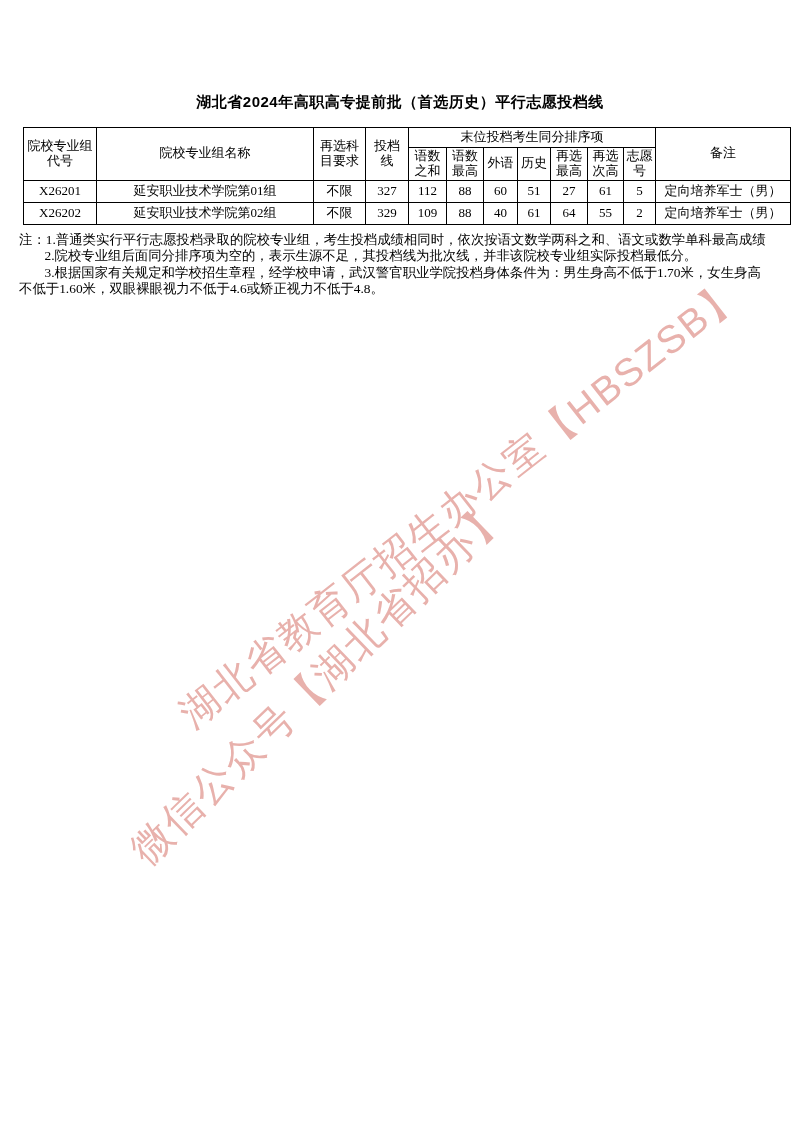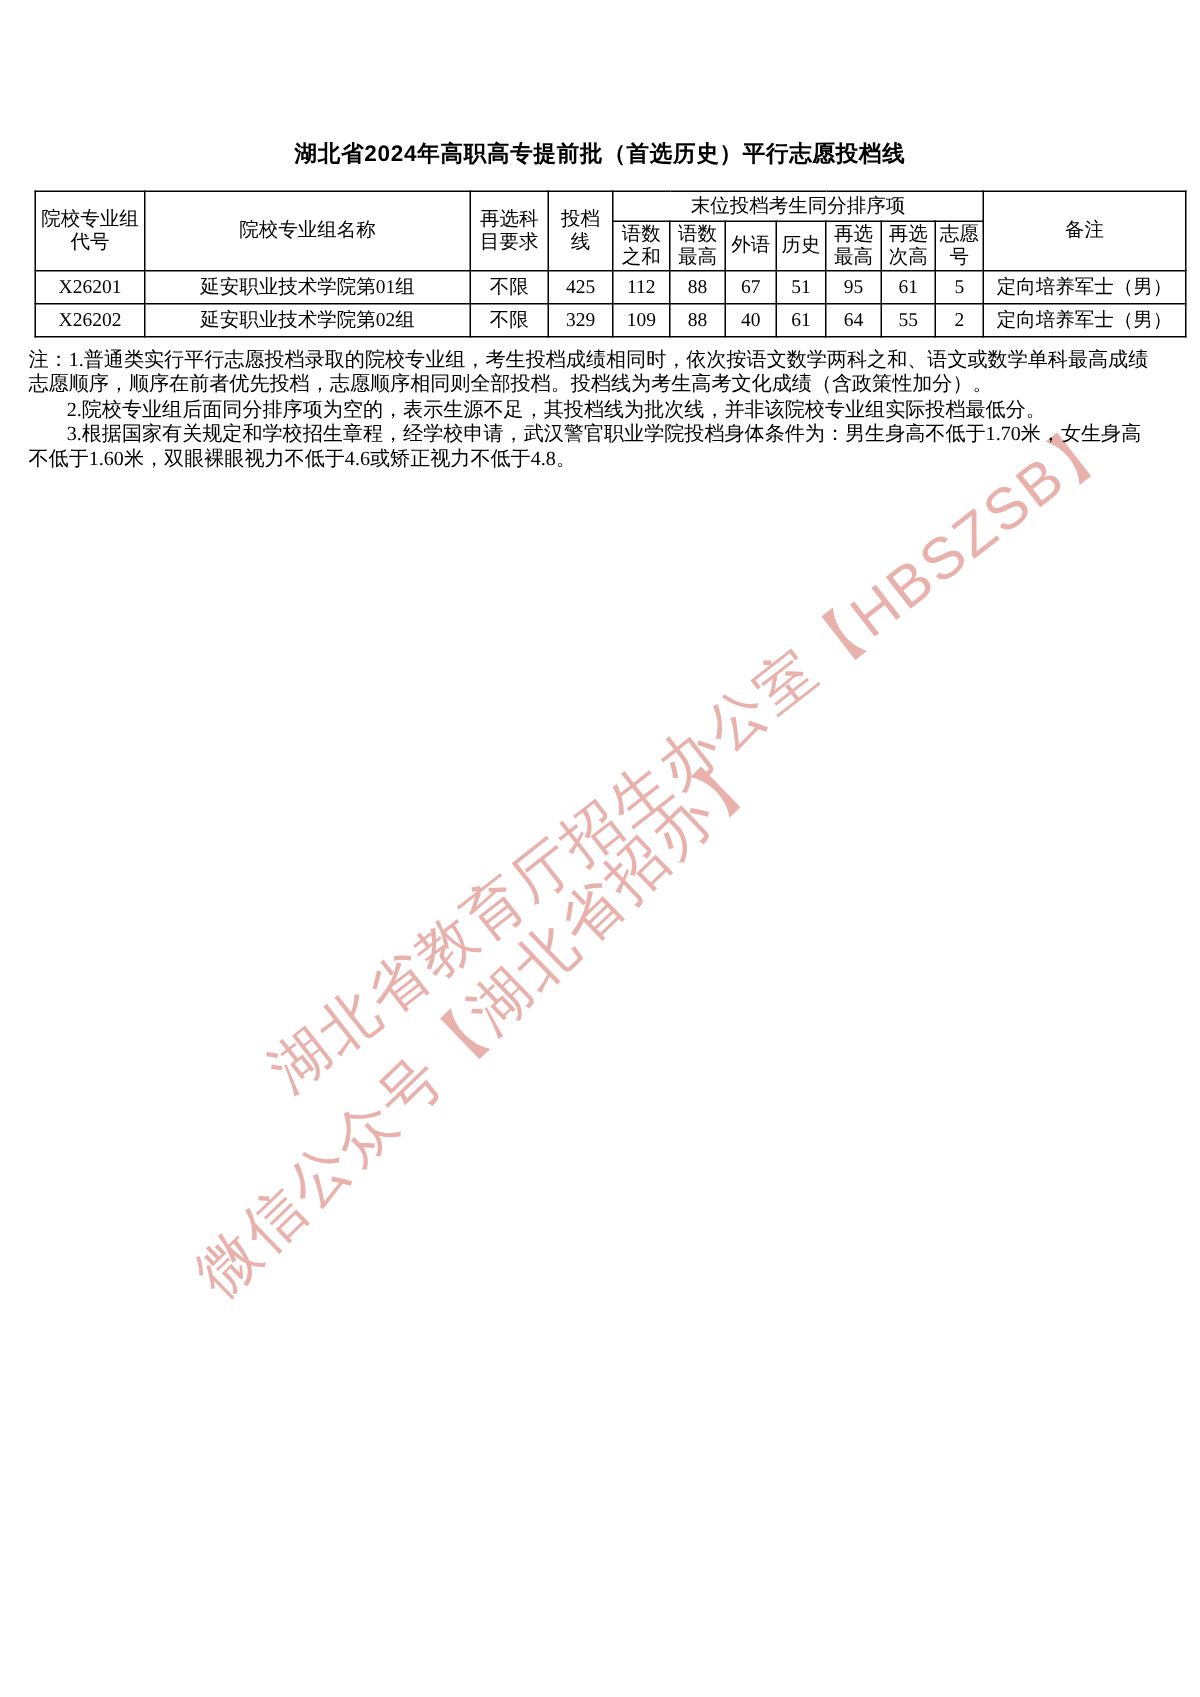--- a/index.html
+++ b/index.html
@@ -121,26 +121,26 @@
           <th>再选最高</th>
           <th>再选次高</th>
           <th>志愿号</th>
         </tr>
       </thead>
       <tbody>
         <tr>
           <td>X26201</td>
           <td class="al">延安职业技术学院第01组</td>
           <td>不限</td>
-          <td>425</td>
+          <td>327</td>
           <td>112</td>
           <td>88</td>
-          <td>67</td>
+          <td>60</td>
           <td>51</td>
-          <td>95</td>
+          <td>27</td>
           <td>61</td>
           <td>5</td>
           <td class="al">定向培养军士（男）</td>
         </tr>
         <tr>
           <td>X26202</td>
           <td class="al">延安职业技术学院第02组</td>
           <td>不限</td>
           <td>329</td>
           <td>109</td>
@@ -150,20 +150,19 @@
           <td>64</td>
           <td>55</td>
           <td>2</td>
           <td class="al">定向培养军士（男）</td>
         </tr>
       </tbody>
     </table>
 
     <div class="notes">
       <div class="note-line">注：1.普通类实行平行志愿投档录取的院校专业组，考生投档成绩相同时，依次按语文数学两科之和、语文或数学单科最高成绩</div>
-      <div class="note-line">志愿顺序，顺序在前者优先投档，志愿顺序相同则全部投档。投档线为考生高考文化成绩（含政策性加分）。</div>
       <div class="note-line indent">2.院校专业组后面同分排序项为空的，表示生源不足，其投档线为批次线，并非该院校专业组实际投档最低分。</div>
       <div class="note-line indent">3.根据国家有关规定和学校招生章程，经学校申请，武汉警官职业学院投档身体条件为：男生身高不低于1.70米，女生身高</div>
       <div class="note-line">不低于1.60米，双眼裸眼视力不低于4.6或矫正视力不低于4.8。</div>
     </div>
 
   </div>
 </div>
 
 </body></html>

